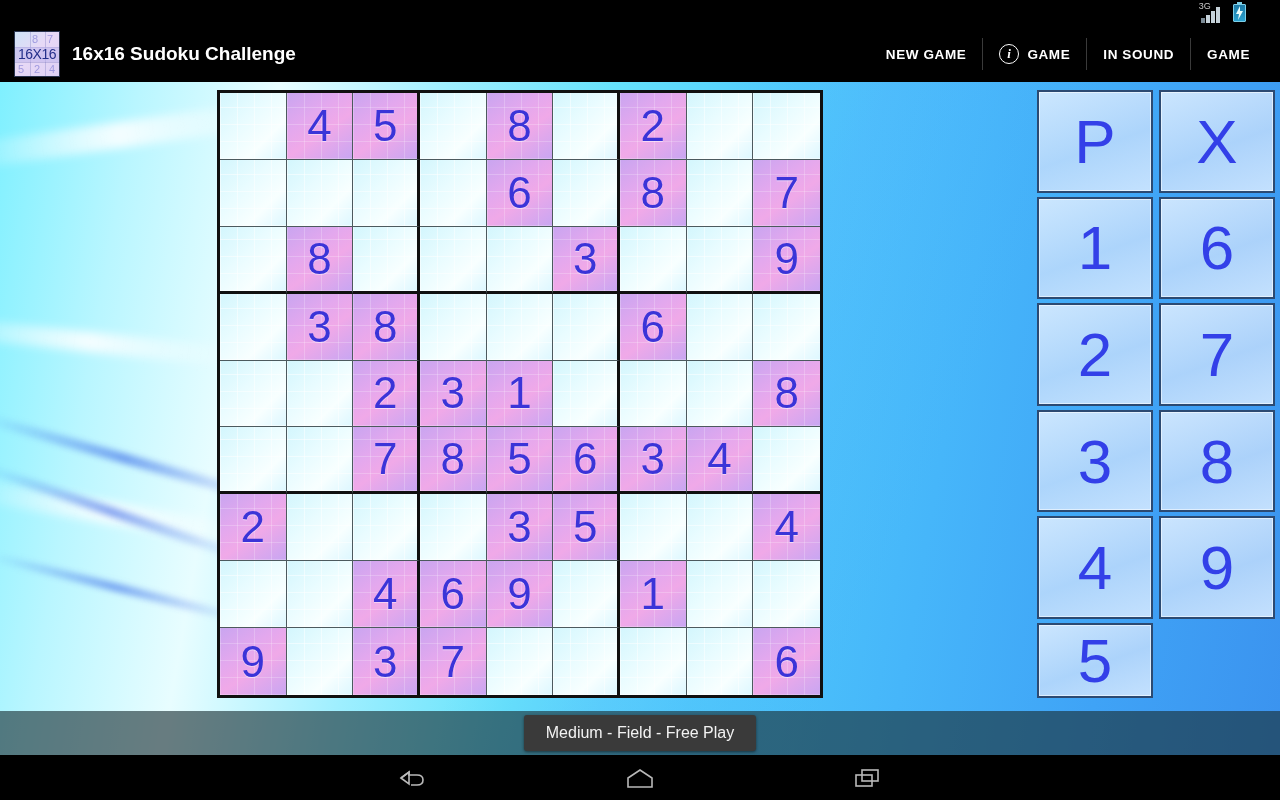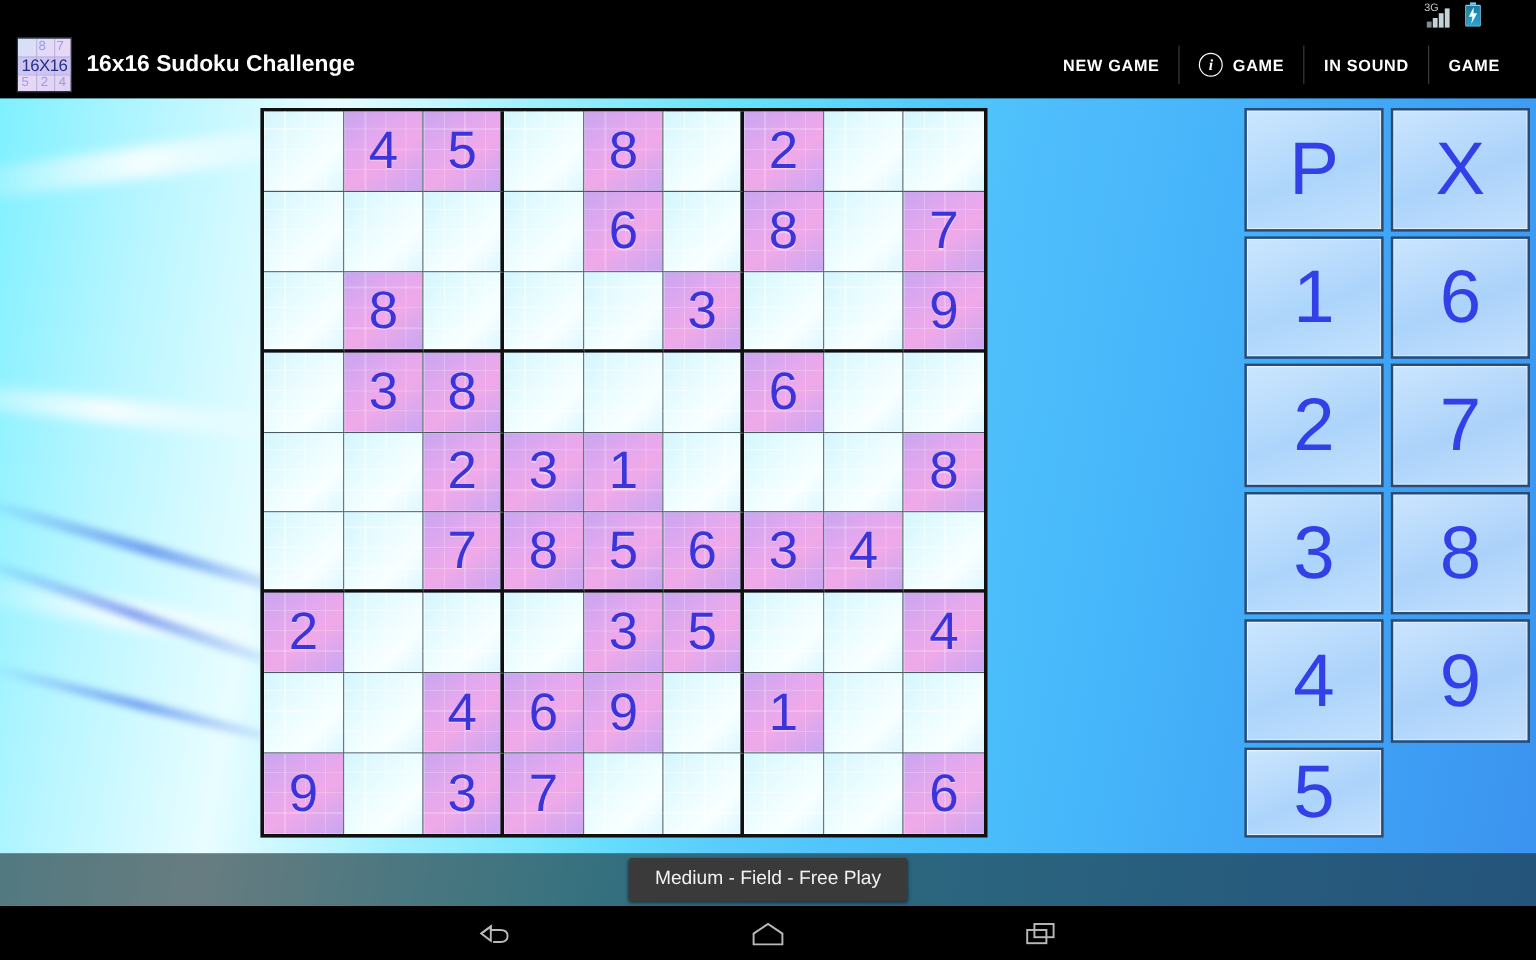--- a/index.html
+++ b/index.html
@@ -14,21 +14,21 @@
     width: 1280px; height: 800px;
     background: #000;
   }
 
   
   #status-bar {
     position: absolute; left: 0; top: 0;
     width: 1280px; height: 26px;
     background: #000;
     display: flex; align-items: center; justify-content: flex-end;
-    padding-right: 18px;
+    padding-right: 6px;
   }
   .sb-right { display: flex; align-items: center; gap: 6px; }
   .sig-wrap { position: relative; width: 26px; height: 20px; display: flex; align-items: flex-end; gap: 1px; }
   .sig-label {
     position: absolute; left: -2px; top: -1px;
     font-size: 9px; color: #c9c9c9; line-height: 1;
   }
   .bar { width: 4px; background: #7c8b96; }
   .bar.on { background: #c6d2da; }
   .b1 { height: 5px; } .b2 { height: 8px; } .b3 { height: 12px; } .b4 { height: 16px; }

